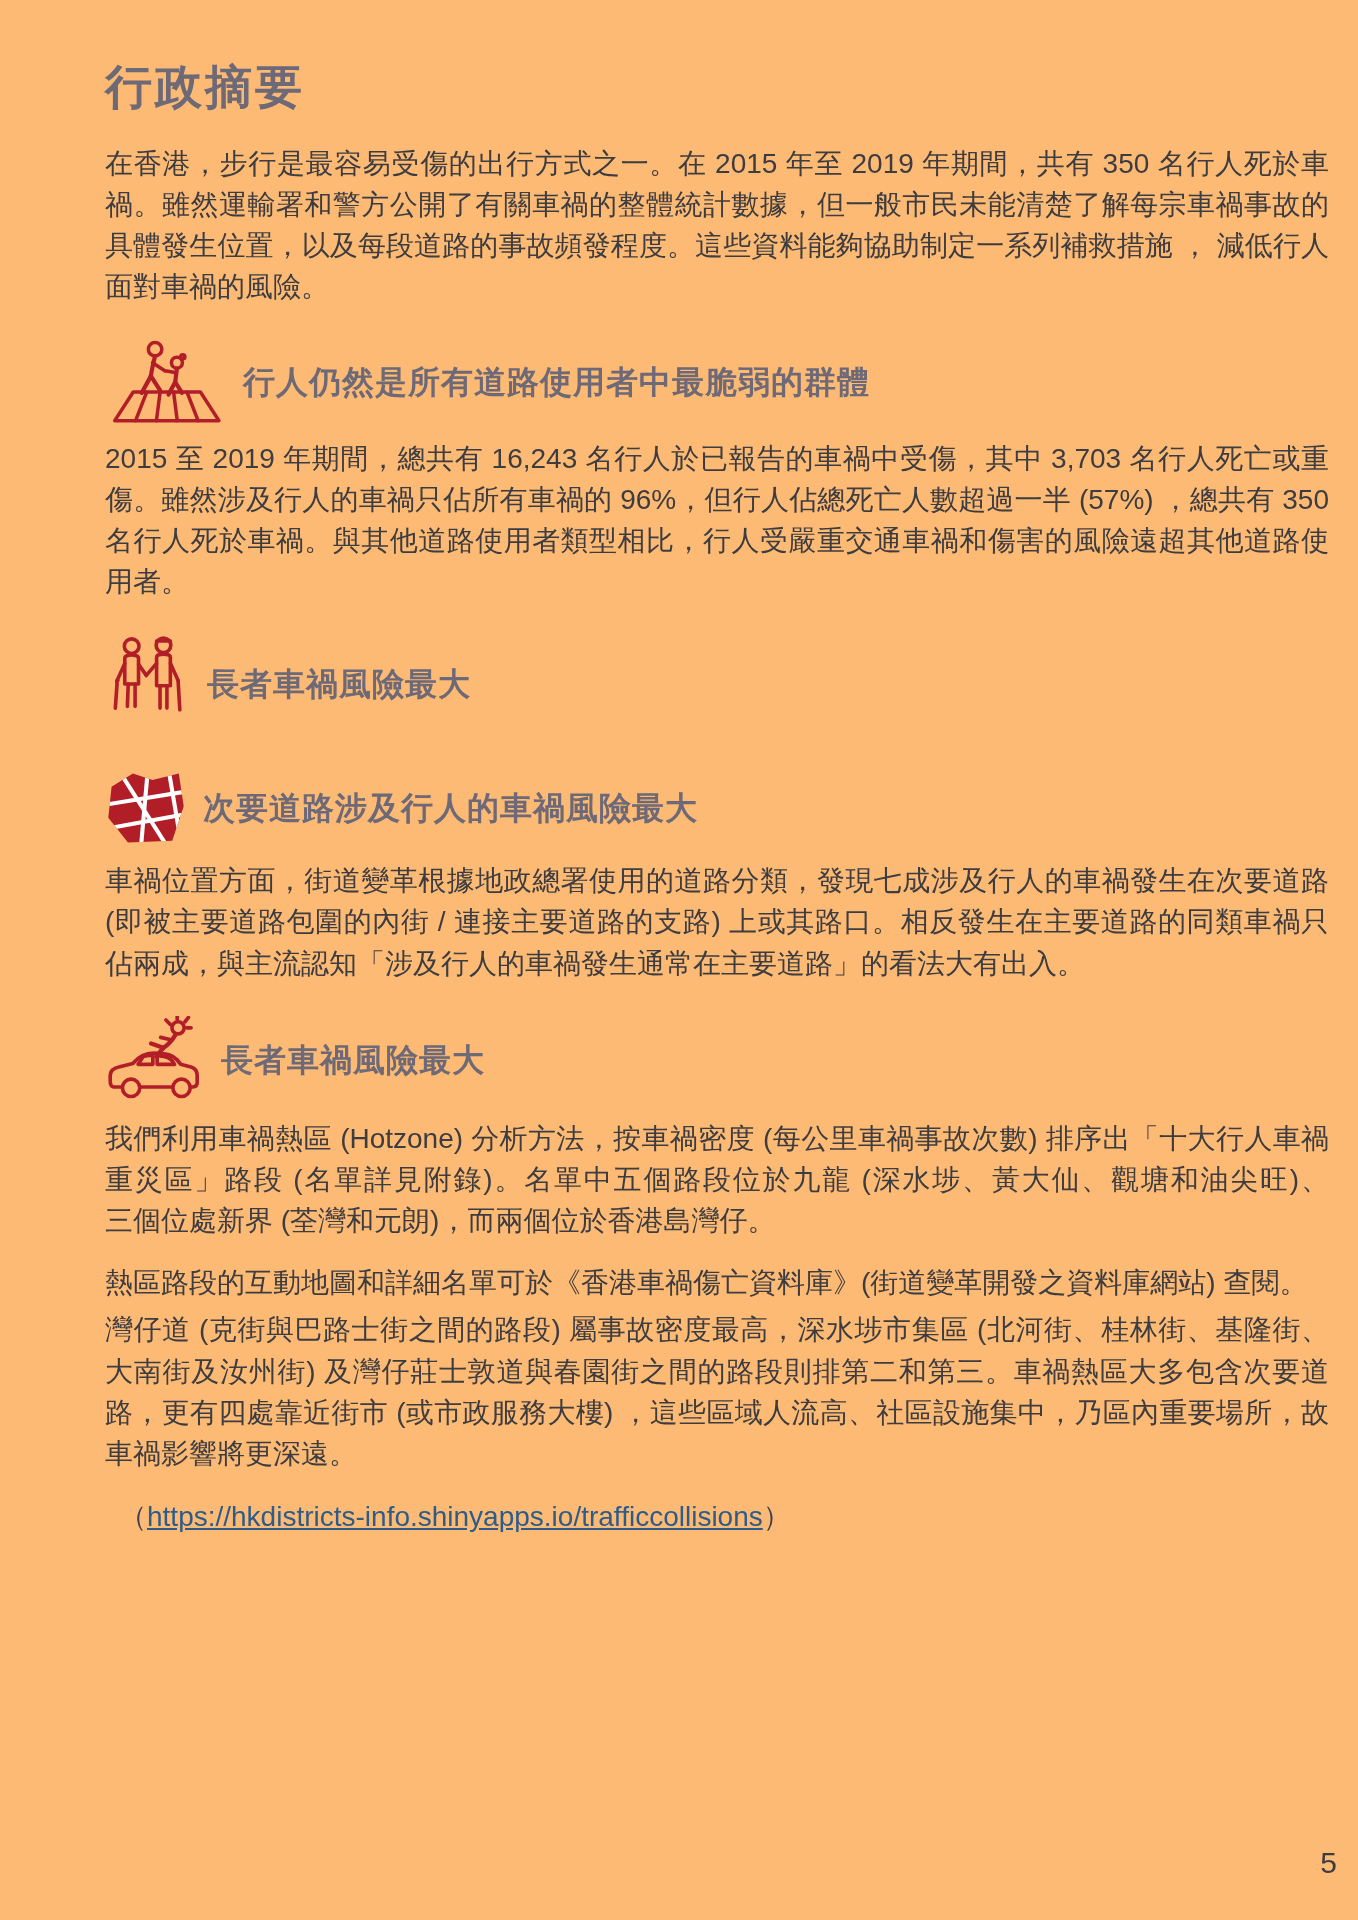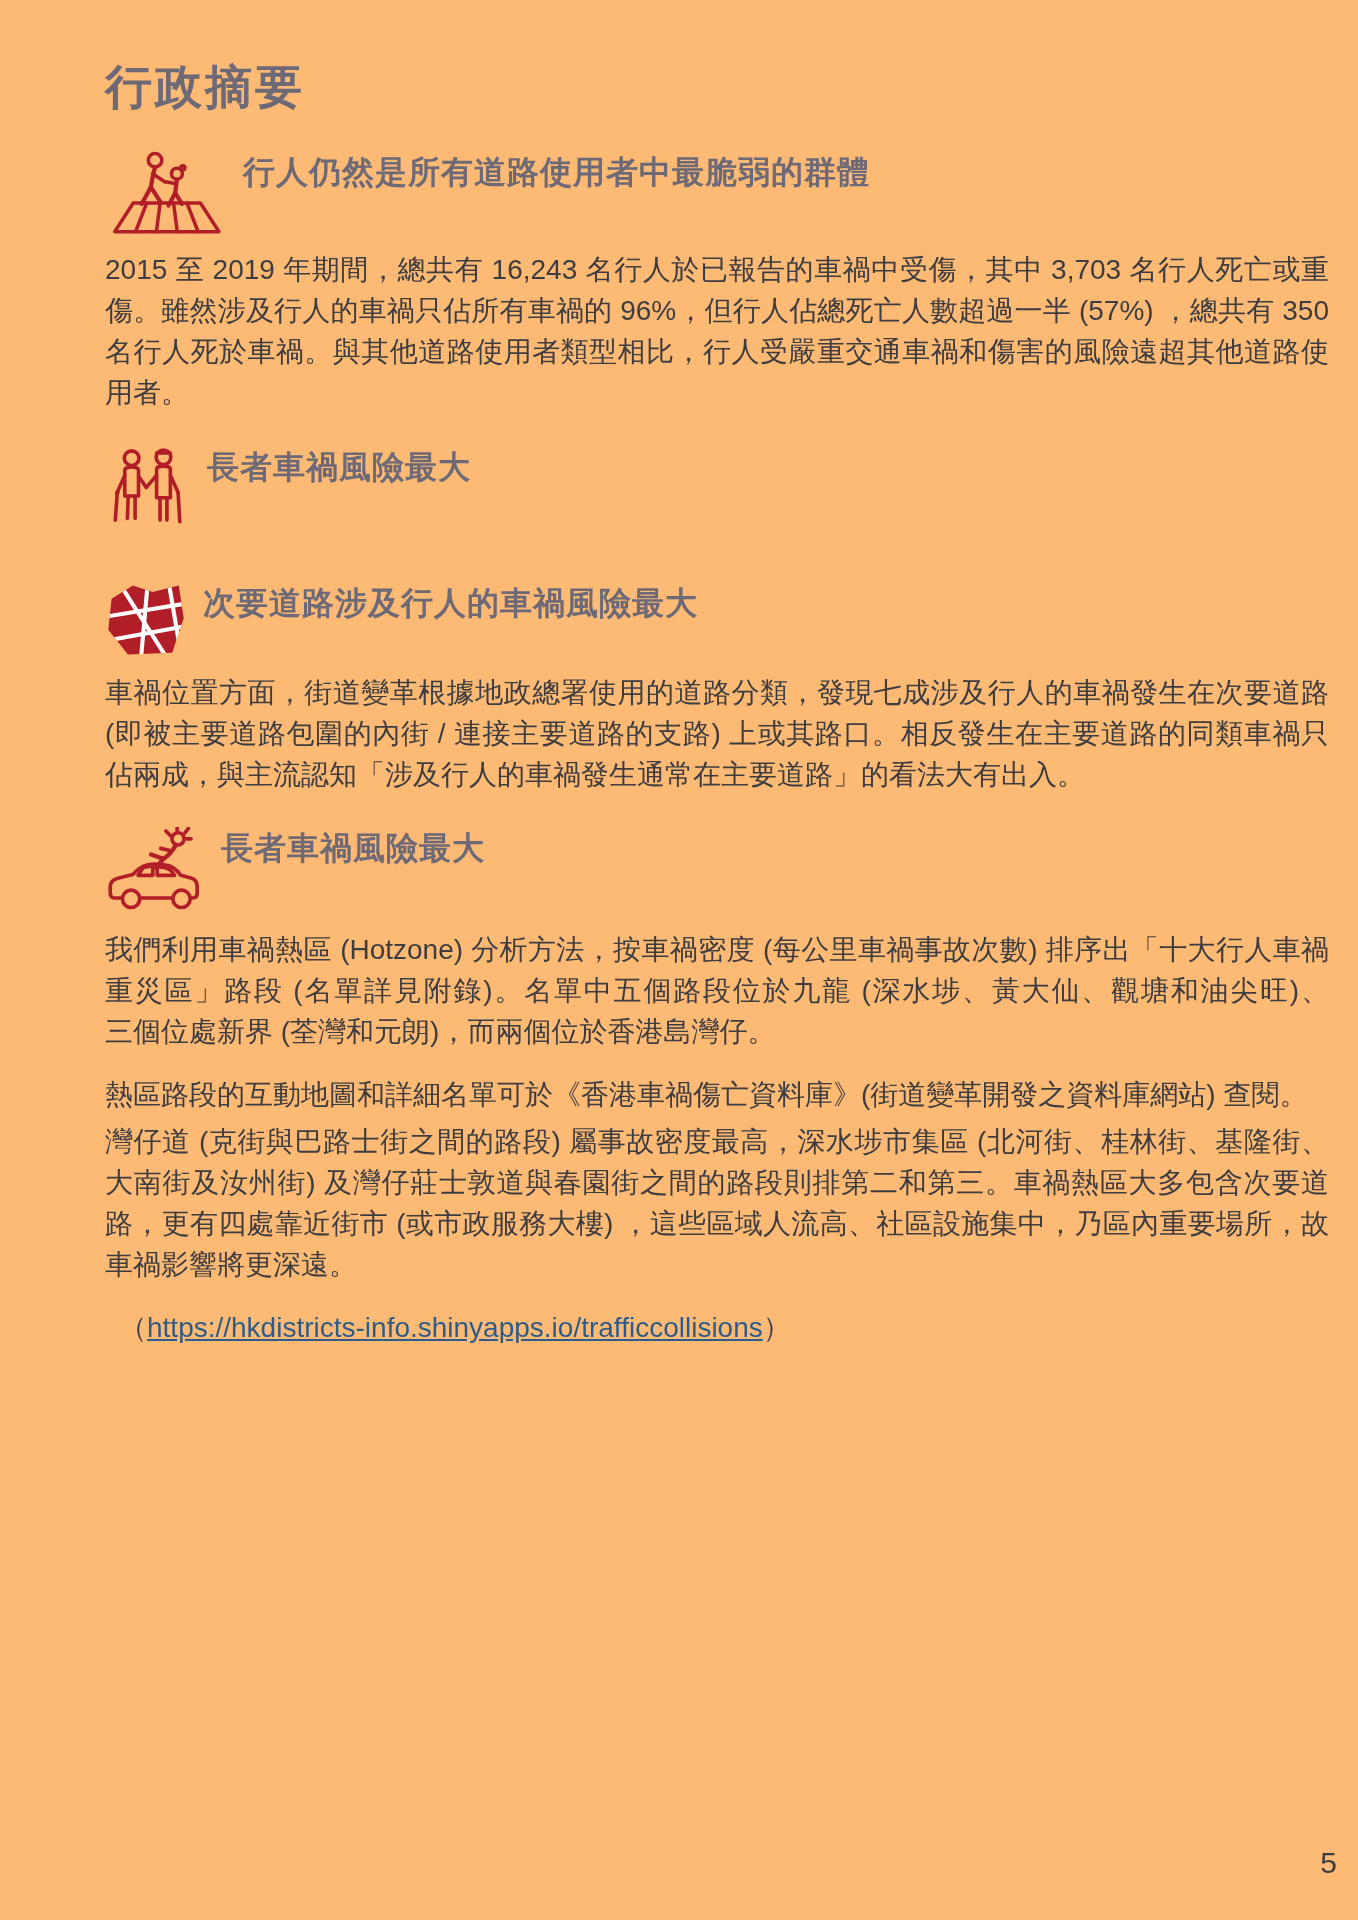--- a/index.html
+++ b/index.html
@@ -20,21 +20,21 @@
     letter-spacing:3px;
     color:#6d6977;
   }
   .body-para {
     margin:0 0 21px 0;
     font-size:28px; line-height:1.47;
     text-align:justify;
     color:#3d3c40;
   }
   .section-header {
-    display:flex; align-items:flex-start;
+    display:flex; align-items:center;
     margin:32px 0 10px 0;
   }
   .section-icon { flex:none; margin-right:16px; }
   .section-heading {
     margin:0; padding-bottom:2px;
     font-size:32px; font-weight:bold;
     letter-spacing:1px;
     color:#6d6977;
   }
   .footer-note { margin-bottom:6px; }
@@ -54,20 +54,21 @@
   svg .st5 { stroke:#b21e28; fill:none; stroke-width:5; stroke-linecap:round; stroke-linejoin:round; }
 </style>
 </head>
 <body>
 
 <div class="page">
   <div class="content">
 
     <h1 class="page-title">行政摘要</h1>
 
+    <p class="body-para">在香港，步行是最容易受傷的出行方式之一。在 2015 年至 2019 年期間，共有 350 名行人死於車禍。雖然運輸署和警方公開了有關車禍的整體統計數據，但一般市民未能清楚了解每宗車禍事故的具體發生位置，以及每段道路的事故頻發程度。這些資料能夠協助制定一系列補救措施 ， 減低行人面對車禍的風險。</p>
 
     <div class="section-header">
       <span class="section-icon">
         <svg width="122" height="84" viewBox="0 0 130 100" aria-hidden="true">
           <polygon class="st" points="4,96 26,62 106,62 128,96"></polygon>
           <line class="st" x1="28.8" y1="96" x2="42" y2="62"></line>
           <line class="st" x1="53.6" y1="96" x2="58" y2="62"></line>
           <line class="st" x1="78.4" y1="96" x2="74" y2="62"></line>
           <line class="st" x1="103.2" y1="96" x2="90" y2="62"></line>
           <circle class="st" cx="52" cy="11" r="8"></circle>

